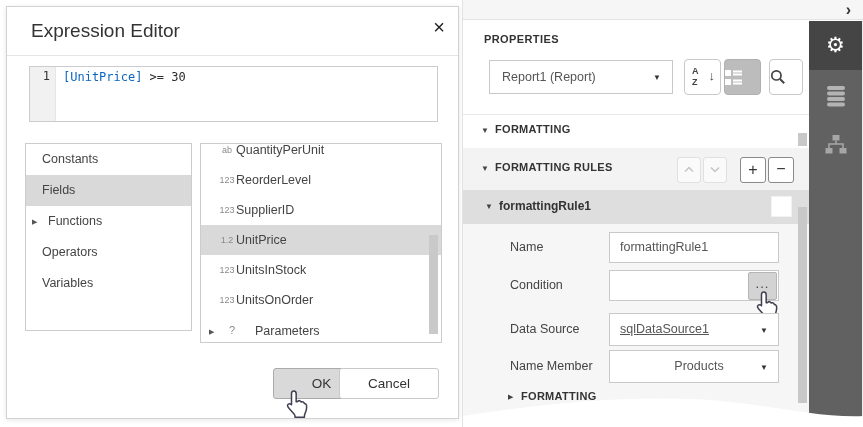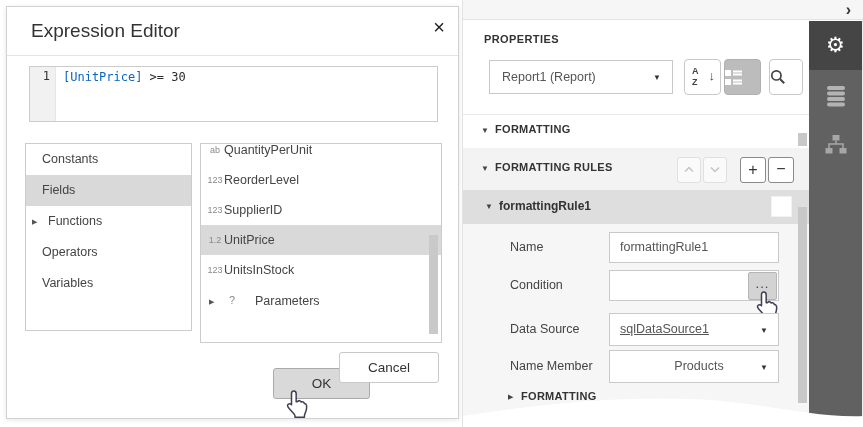--- a/index.html
+++ b/index.html
@@ -25,30 +25,30 @@
   .cats { left:18px; top:136px; width:167px; height:188px; border:1px solid #ccc; background:#fff; overflow:hidden; }
   .cat-item { height:31px; line-height:31px; padding-left:16px; font-size:12.5px; color:#444; cursor:pointer; }
   .cat-item.sel { background:#d9d9d9; }
   .cat-item.expand { padding-left:6px; }
   .tri { font-size:7px; color:#555; display:inline-block; width:16px; vertical-align:1px; }
 
   .flds { left:193px; top:136px; width:242px; height:200px; border:1px solid #ccc; background:#fff; overflow:hidden; }
   .flds-inner { margin-top:-9px; }
   .fld-row { height:30px; line-height:30px; font-size:12.5px; color:#444; cursor:pointer; white-space:nowrap; }
   .fld-row.sel { background:#d9d9d9; }
-  .fld-icon { display:inline-block; width:18px; margin-left:5px; text-align:center;
+  .fld-icon { display:inline-block; width:18px; margin-left:17px; text-align:center;
     font-size:9px; color:#8a8a8a; vertical-align:1px; }
   .fld-row.expand { padding-left:8px; }
   .fld-row.expand .fld-icon { width:14px; margin-left:0; font-size:11px; }
   .flds-scroll { right:3px; top:91px; width:9px; height:99px; background:#c9c9c9; cursor:pointer; }
 
   .btn { border-radius:3px; font-size:13.5px; color:#333; text-align:center; cursor:pointer; }
   .btn-ok { left:222px; top:361px; width:97px; height:31px; line-height:29px;
     background:#d9d9d9; border:1px solid #aaa;margin-left:44px; }
-  .btn-cancel { left:332px; top:345px; width:100px; height:31px; line-height:29px;
+  .btn-cancel { left:332px; top:361px; width:100px; height:31px; line-height:29px;
     background:#fff; border:1px solid #c9c9c9; }
 
   
   .panel { left:462px; top:0; width:401px; height:427px; background:#fff; border-left:1px solid #e2e2e2; }
   .topstrip { left:0; top:0; width:401px; height:20px; background:#f6f6f6; border-bottom:1px solid #e3e3e3; }
   .chev { right:13px; top:1px; font-size:16px; font-weight:bold; color:#333; cursor:pointer; }
 
   .props-h { left:21px; top:33px; font-size:11px; font-weight:bold; letter-spacing:.4px; color:#333; }
   .selector { left:26px; top:60px; width:184px; height:34px; border:1px solid #c8c8c8; background:#fff; cursor:pointer; }
   .selector-txt { left:12px; top:0; line-height:32px; font-size:12.5px; color:#555; }
@@ -123,20 +123,21 @@
     <div class="cat-item"><span>Variables</span></div>
   </div>
 
   <div class="abs flds">
     <div class="flds-inner">
       <div class="fld-row"><span class="fld-icon">ab</span><span>QuantityPerUnit</span></div>
       <div class="fld-row"><span class="fld-icon">123</span><span>ReorderLevel</span></div>
       <div class="fld-row"><span class="fld-icon">123</span><span>SupplierID</span></div>
       <div class="fld-row sel"><span class="fld-icon">1.2</span><span>UnitPrice</span></div>
       <div class="fld-row"><span class="fld-icon">123</span><span>UnitsInStock</span></div>
+      <div class="fld-row"><span class="fld-icon">123</span><span>UnitsOnOrder</span></div>
       <div class="fld-row expand"><span class="tri">▶</span><span class="fld-icon">?</span><span style="margin-left:16px">Parameters</span></div>
     </div>
     <div class="abs flds-scroll"></div>
   </div>
 
   <div class="abs btn btn-ok">OK</div>
   <div class="abs btn btn-cancel">Cancel</div>
 
   <svg class="abs hand" style="left:278px; top:382px;" width="24" height="30" viewBox="0 0 14 18">
     <path d="M5 1.2 C5.9 1.2 6.5 1.9 6.5 2.8 L6.5 7.6 L7.3 7.7 C7.5 7.2 8 6.9 8.6 7 C9.1 7.1 9.4 7.4 9.5 7.8 C10 7.5 10.6 7.6 11 8 C11.2 8.2 11.35 8.45 11.4 8.7 C12 8.7 12.5 9.1 12.7 9.7 C12.85 10.3 12.8 11 12.7 11.8 C12.6 12.8 12.3 13.7 11.9 14.5 C11.6 15.1 11.45 15.7 11.45 16.4 L11.45 17 L5.8 17 L5.8 16.4 C5.8 15.8 5.55 15.3 5.1 14.8 L2.3 11.7 C1.8 11.1 1.5 10.7 1.4 10.4 C1.2 9.9 1.4 9.4 1.8 9.1 C2.3 8.7 3 8.8 3.5 9.2 L3.7 9.4 L3.7 2.8 C3.7 1.9 4.2 1.2 5 1.2 Z" fill="#fff" stroke="#3f3f52" stroke-width="0.9" stroke-linejoin="round"></path>

